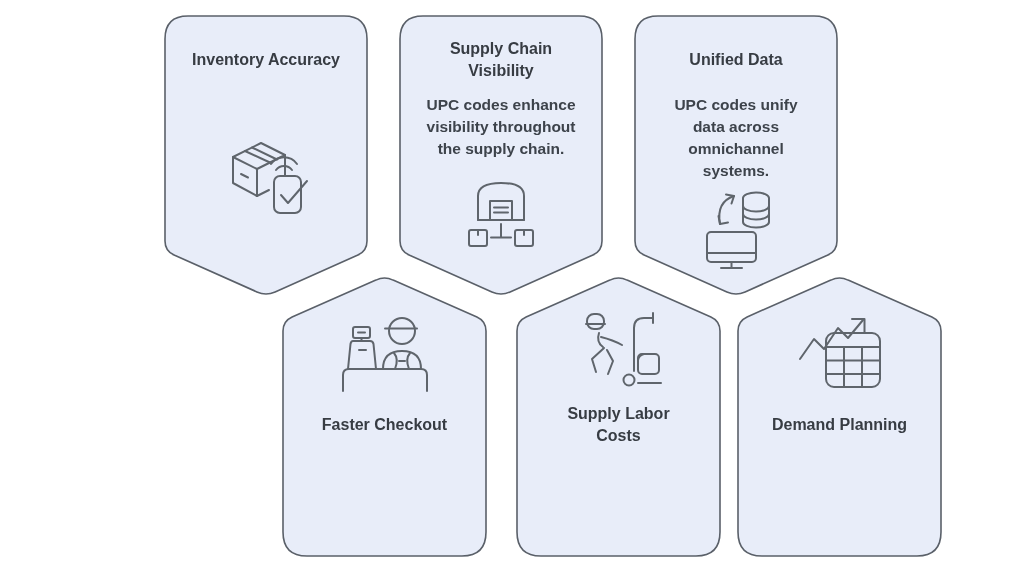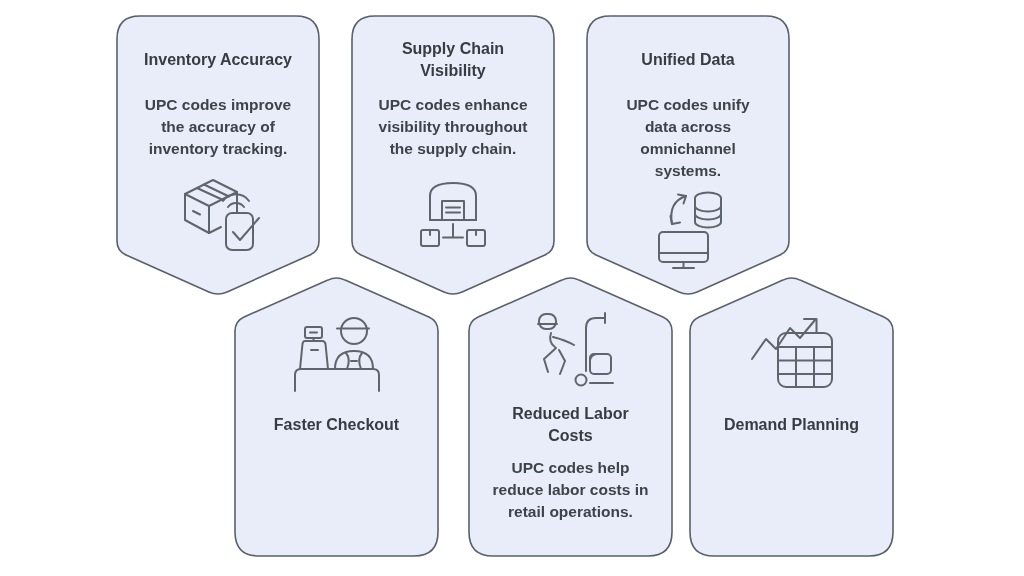--- a/index.html
+++ b/index.html
@@ -1,21 +1,21 @@
 <!DOCTYPE html>
 <html><head>
 <meta charset="utf-8">
 <style>
   html,body{margin:0;padding:0;}
   body{
     width:1024px;height:576px;background:#ffffff;
     font-family:"Liberation Sans", sans-serif;
     position:relative;overflow:hidden;
   }
-  .stage{position:absolute;inset:0;}
+  .stage{position:absolute;inset:0;margin-left:48px;}
   .card{position:absolute;width:206px;height:284px;}
   .card.bottom{width:207px;height:285px;}
   .shape{position:absolute;left:0;top:0;}
   .content{
     position:relative;height:100%;box-sizing:border-box;
     display:flex;flex-direction:column;align-items:center;text-align:center;
   }
   .card.top .content{padding:20px 15px 32px;}
   .card.bottom .content{padding:28px 15px 14px;}
   .title-wrap{min-height:52px;display:flex;align-items:center;justify-content:center;}
@@ -38,23 +38,20 @@
 <div class="stage">
 
   <div class="card top" style="left:115px;top:14px;">
     <svg class="shape" width="206" height="284" viewBox="0 0 206 284">
       <path d="M25 2 H181 Q204 2 204 25 V227 Q204 237 194.9 241.1 L112.1 277.9 Q103 282 93.9 277.9 L11.1 241.1 Q2 237 2 227 V25 Q2 2 25 2 Z" fill="#e8edf9" stroke="#5a6069" stroke-width="1.6"></path>
     </svg>
     <div class="content">
       <div class="title-wrap">
           <div class="title">Inventory Accuracy</div>
         </div>
-      <div class="body">UPC codes improve
-the accuracy of
-inventory tracking.</div>
       <div class="icon-wrap">
         <svg width="90" height="86" viewBox="0 0 90 86" fill="none" stroke="#5f656c" stroke-width="2" stroke-linecap="round" stroke-linejoin="round">
           <path d="M12 24 L40 10 L64 22 L36 36 Z"></path>
           <path d="M24 18 L50 30 M31 14.5 L56 26.5"></path>
           <path d="M12 24 V50 L36 63 V36"></path>
           <path d="M64 22 V44"></path>
           <path d="M36 63 L48 57"></path>
           <path d="M20 41 L27 44.5"></path>
           <path d="M55 37 a10 10 0 0 1 16 0"></path>
           <path d="M50 31 a16 16 0 0 1 26 0"></path>
@@ -164,26 +161,23 @@
           <path d="M34 41 L40 52 L35 65"></path>
           <path d="M80 4 V14"></path>
           <path d="M80 9 H71 Q61 9 61 19 V62"></path>
           <circle cx="56" cy="71" r="5.5"></circle>
           <path d="M65 74 H88"></path>
           <rect x="65" y="45" width="21" height="20" rx="4" fill="#e8edf9"></rect>
           <path d="M65 51 a8 8 0 0 1 6 -6"></path>
         </svg>
       </div>
       <div class="title-wrap">
-          <div class="title">Reduced Labor
+          <div class="title">Supply Labor
 Costs</div>
         </div>
-      <div class="body">UPC codes help
-reduce labor costs in
-retail operations.</div>
     </div>
   </div>
 
   <div class="card bottom" style="left:688px;top:273px;">
     <svg class="shape" width="207" height="285" viewBox="0 0 207 285">
       <path d="M94.9 7.1 Q103.5 3 112.1 7.1 L195.9 43.9 Q205 48 205 58 V259 Q205 283 181 283 H26 Q2 283 2 259 V58 Q2 48 11.1 43.9 Z" fill="#e8edf9" stroke="#5a6069" stroke-width="1.6"></path>
     </svg>
     <div class="content">
       <div class="icon-wrap">
         <svg width="92" height="84" viewBox="0 0 92 84" fill="none" stroke="#5f656c" stroke-width="2" stroke-linecap="round" stroke-linejoin="round">

